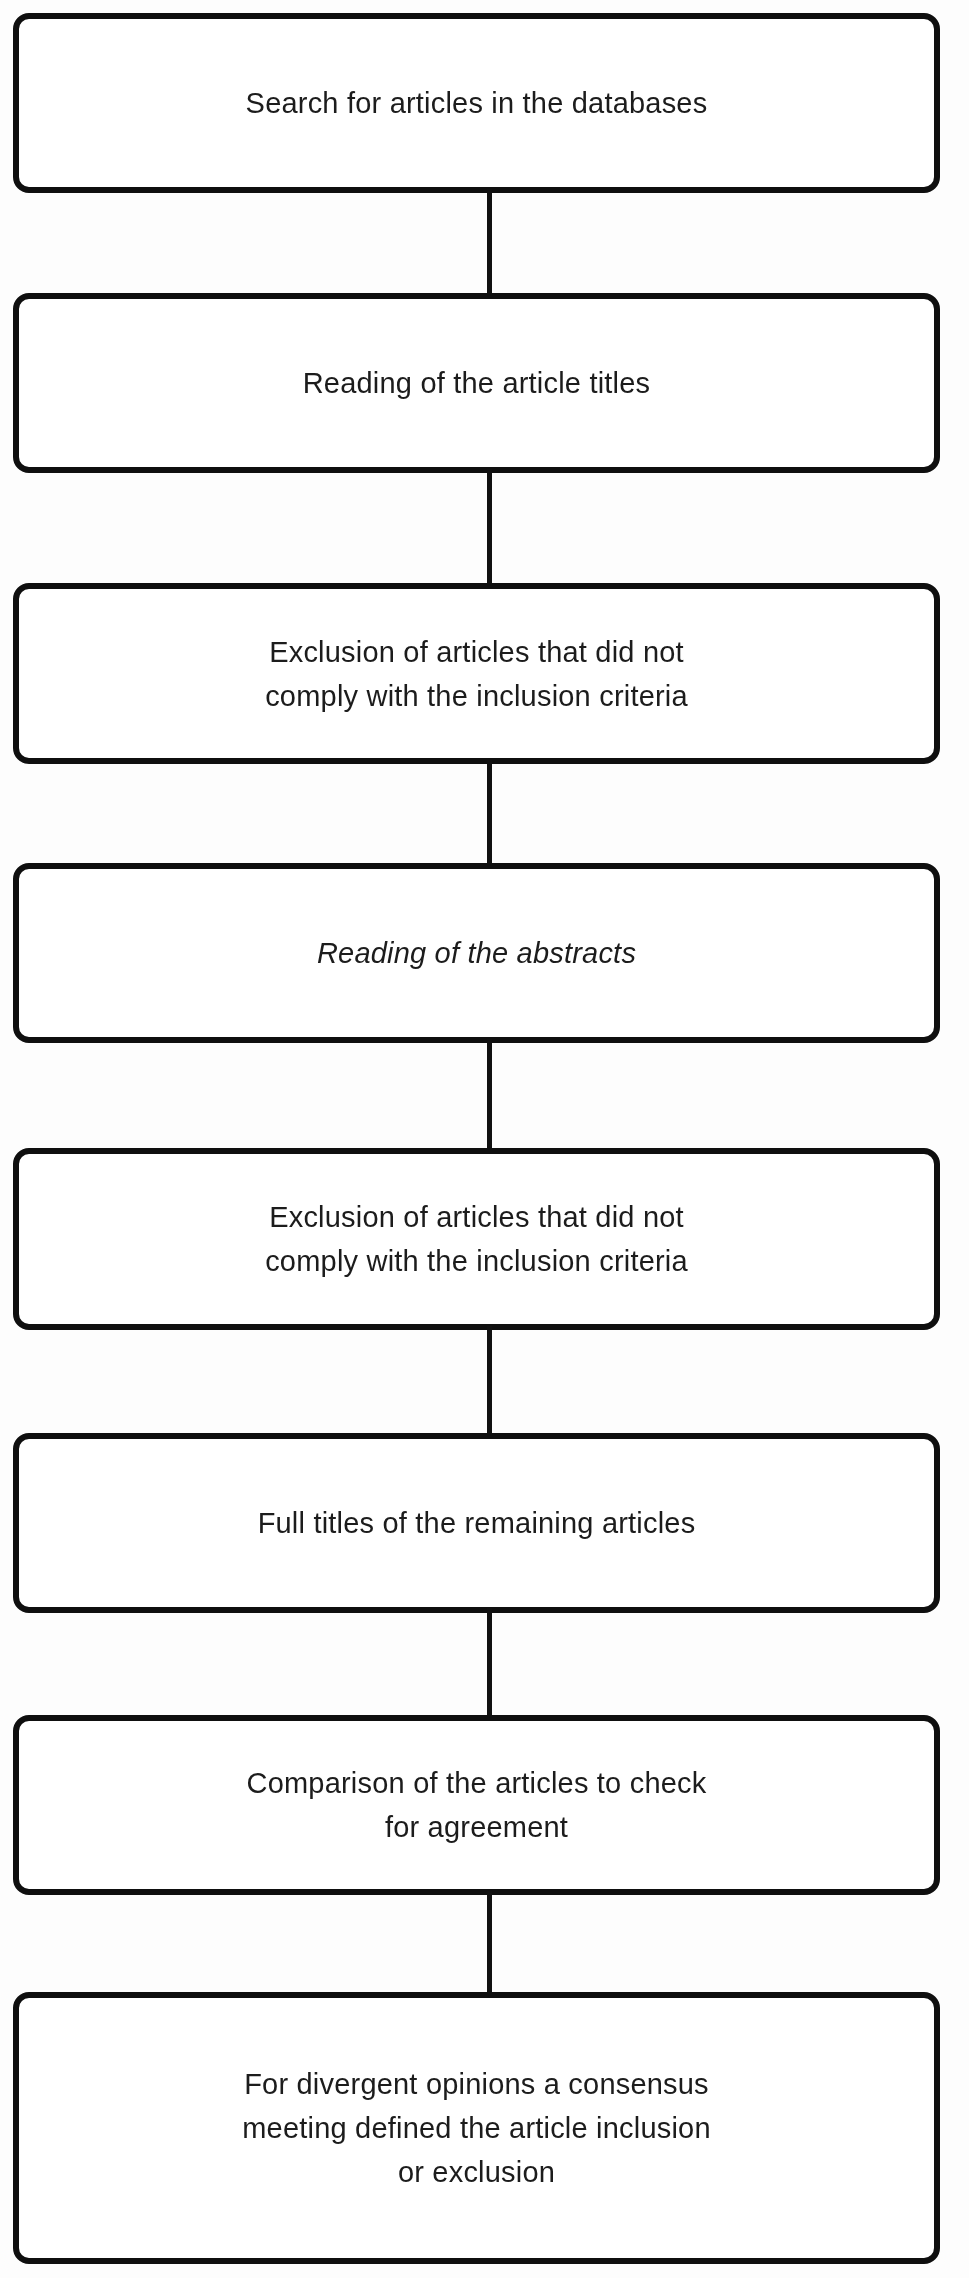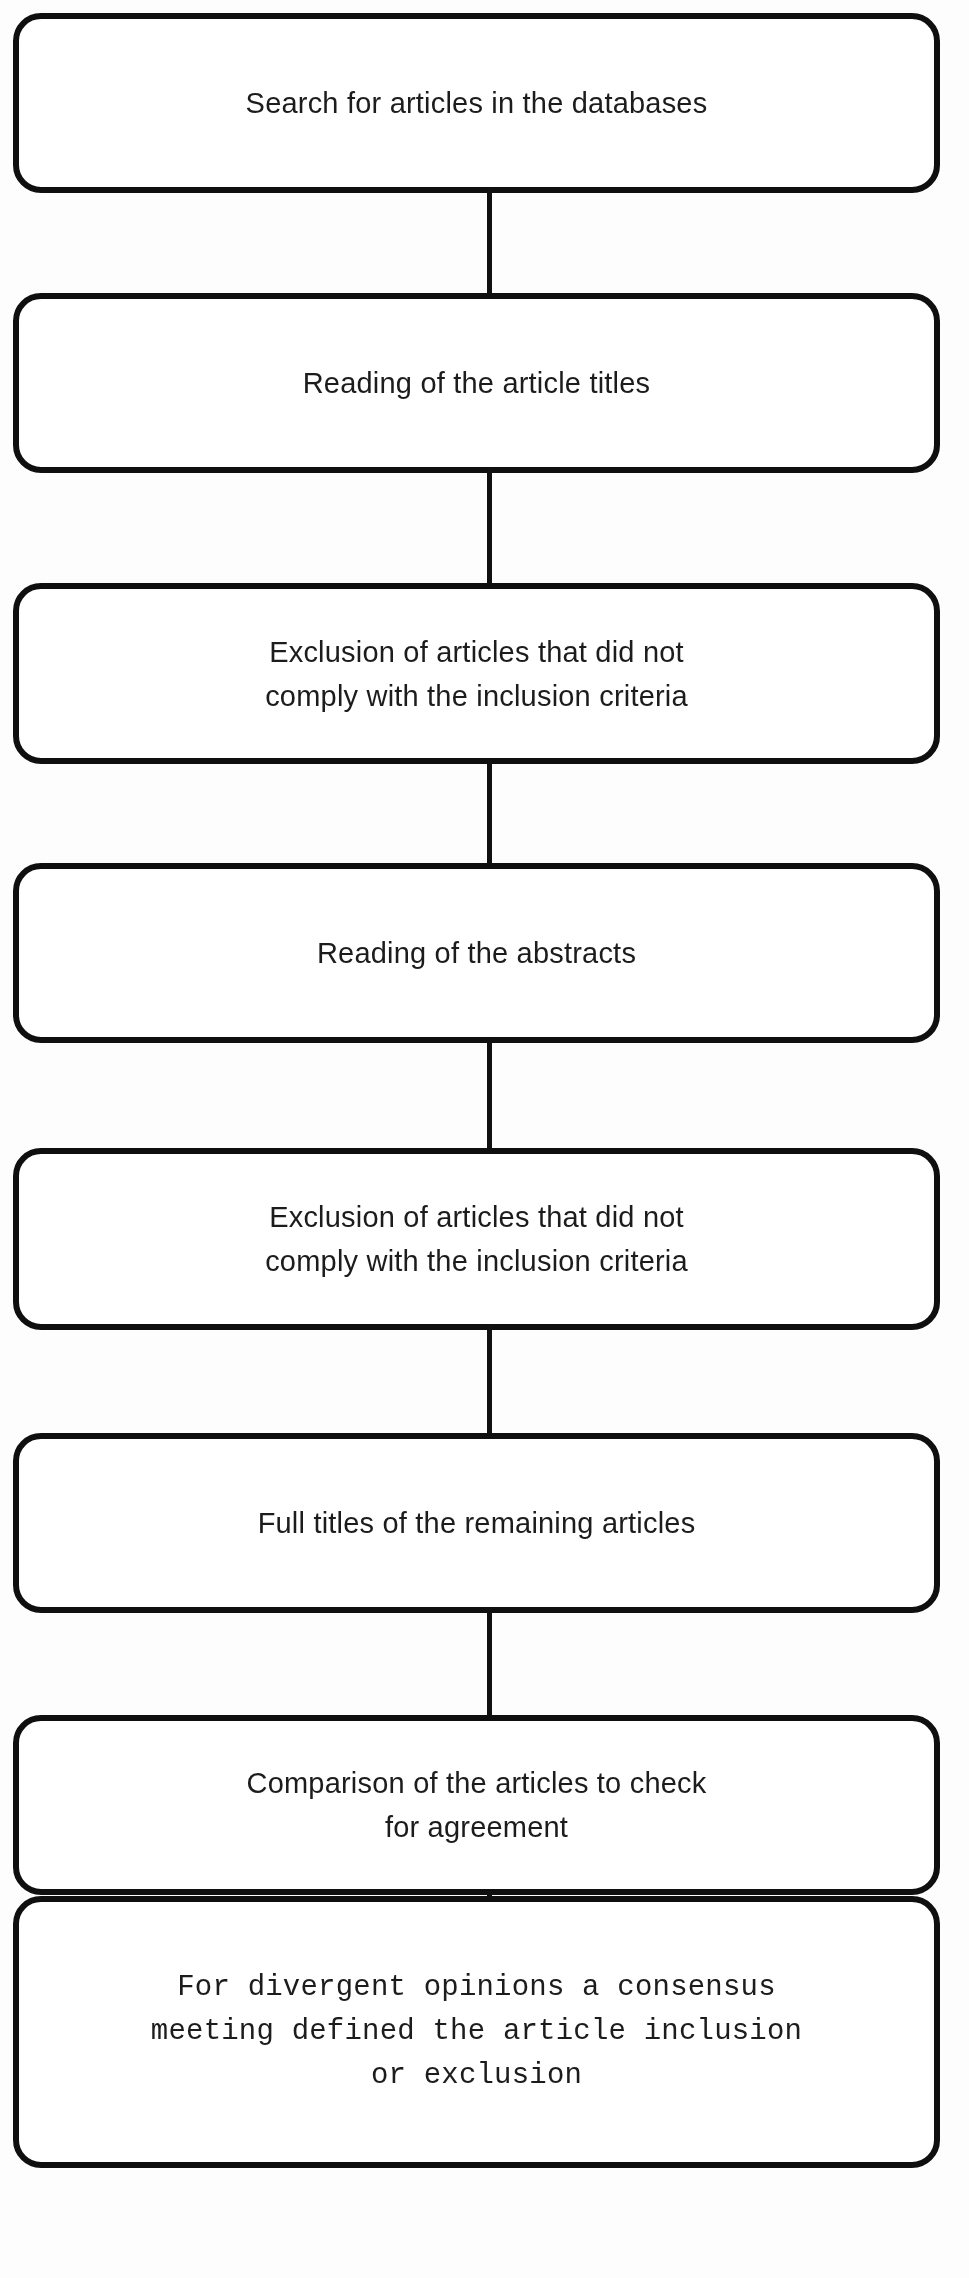--- a/index.html
+++ b/index.html
@@ -14,21 +14,21 @@
     height: 2278px;
     background: #fdfdfd;
     overflow: hidden;
   }
   .flow-node {
     position: absolute;
     left: 13px;
     width: 927px;
     box-sizing: border-box;
     border: 6px solid #0f0f0f;
-    border-radius: 28px;
+    border-radius: 16px;
     background: #ffffff;
     display: flex;
     align-items: center;
     justify-content: center;
   }
   .flow-node .label {
     font-size: 29px;
     line-height: 44px;
     color: #1c1c1c;
     text-align: center;
@@ -38,25 +38,25 @@
   .connector {
     position: absolute;
     left: 487px;
     width: 5px;
     background: #111111;
   }
   
   .b1 { top: 13px;   height: 180px; }
   .b2 { top: 293px;  height: 180px; align-items: center; }
   .b3 { top: 583px;  height: 181px; }
-  .b4 { top: 863px;  height: 180px; }
+  .b4 { top: 863px;  height: 180px; font-style: italic; }
   .b5 { top: 1148px; height: 182px; }
   .b6 { top: 1433px; height: 180px; }
   .b7 { top: 1715px; height: 180px; }
-  .b8 { top: 1896px; height: 272px; font-family: Liberation Mono, monospace; }
+  .b8 { top: 1992px; height: 272px; }
   
   .c1 { top: 189px;  height: 108px; }
   .c2 { top: 469px;  height: 118px; }
   .c3 { top: 760px;  height: 107px; }
   .c4 { top: 1039px; height: 113px; }
   .c5 { top: 1326px; height: 111px; }
   .c6 { top: 1608px; height: 111px; }
   .c7 { top: 1891px; height: 125px; }
 </style>
 </head>

